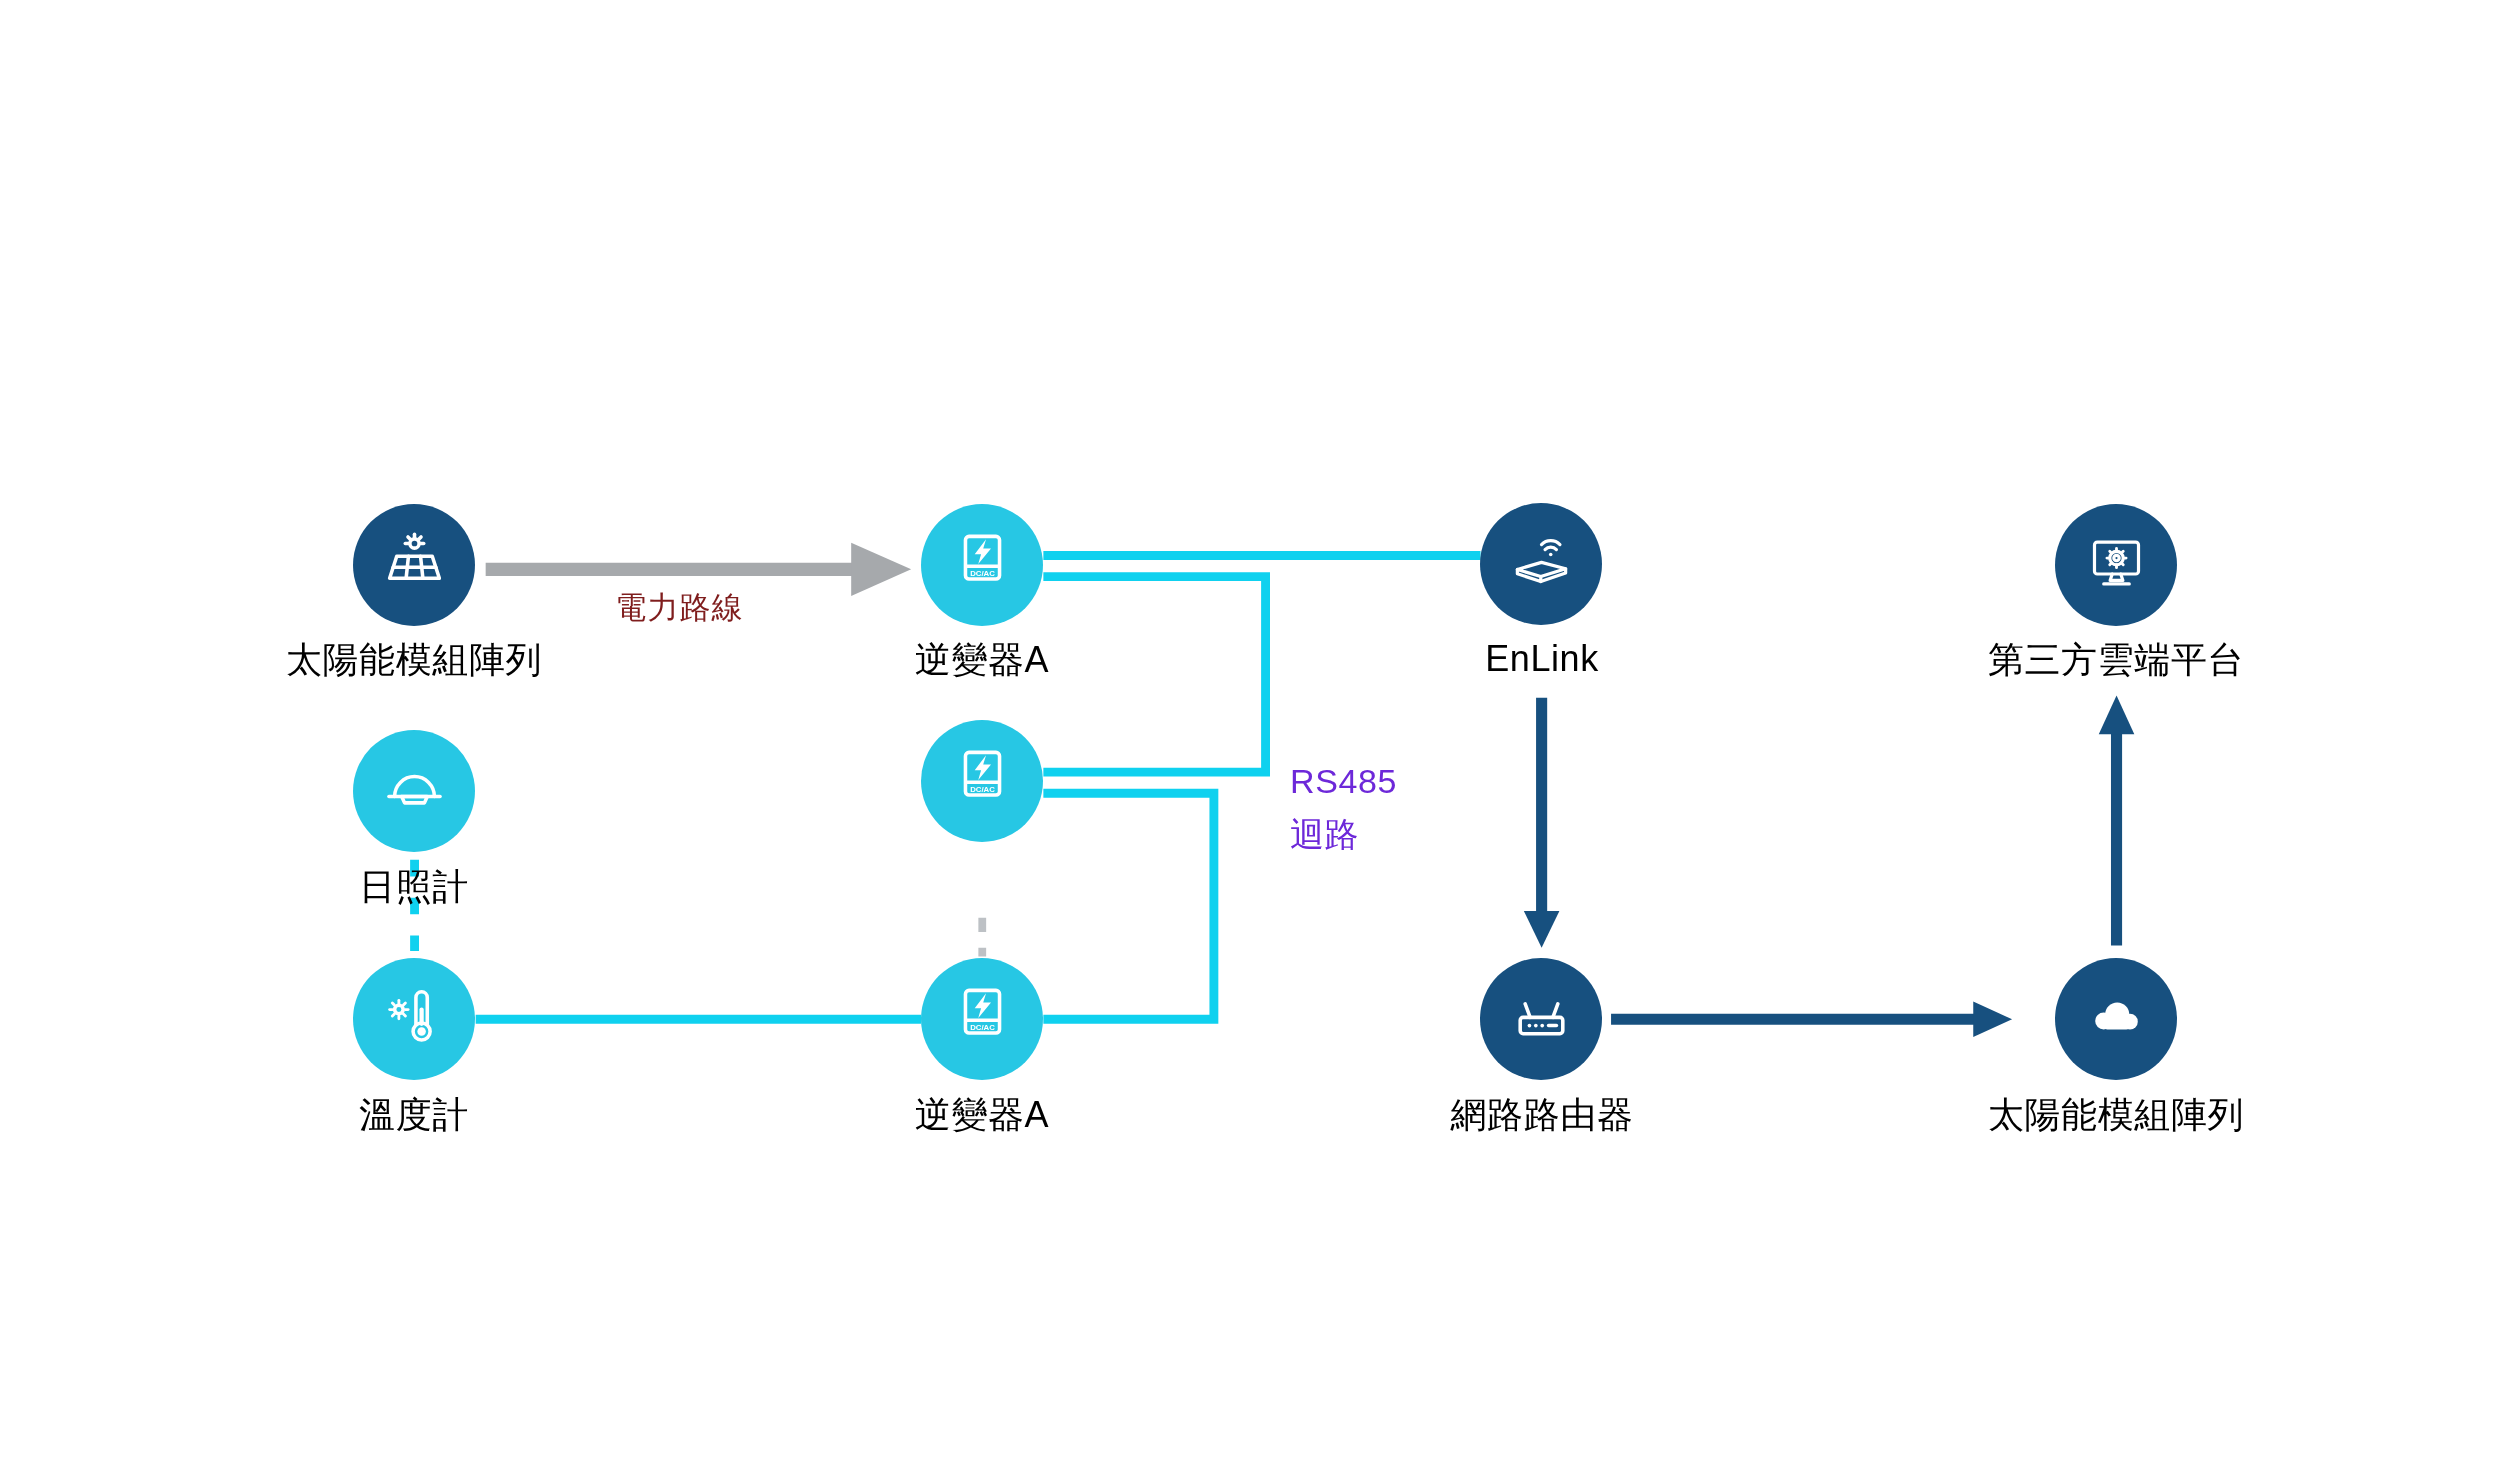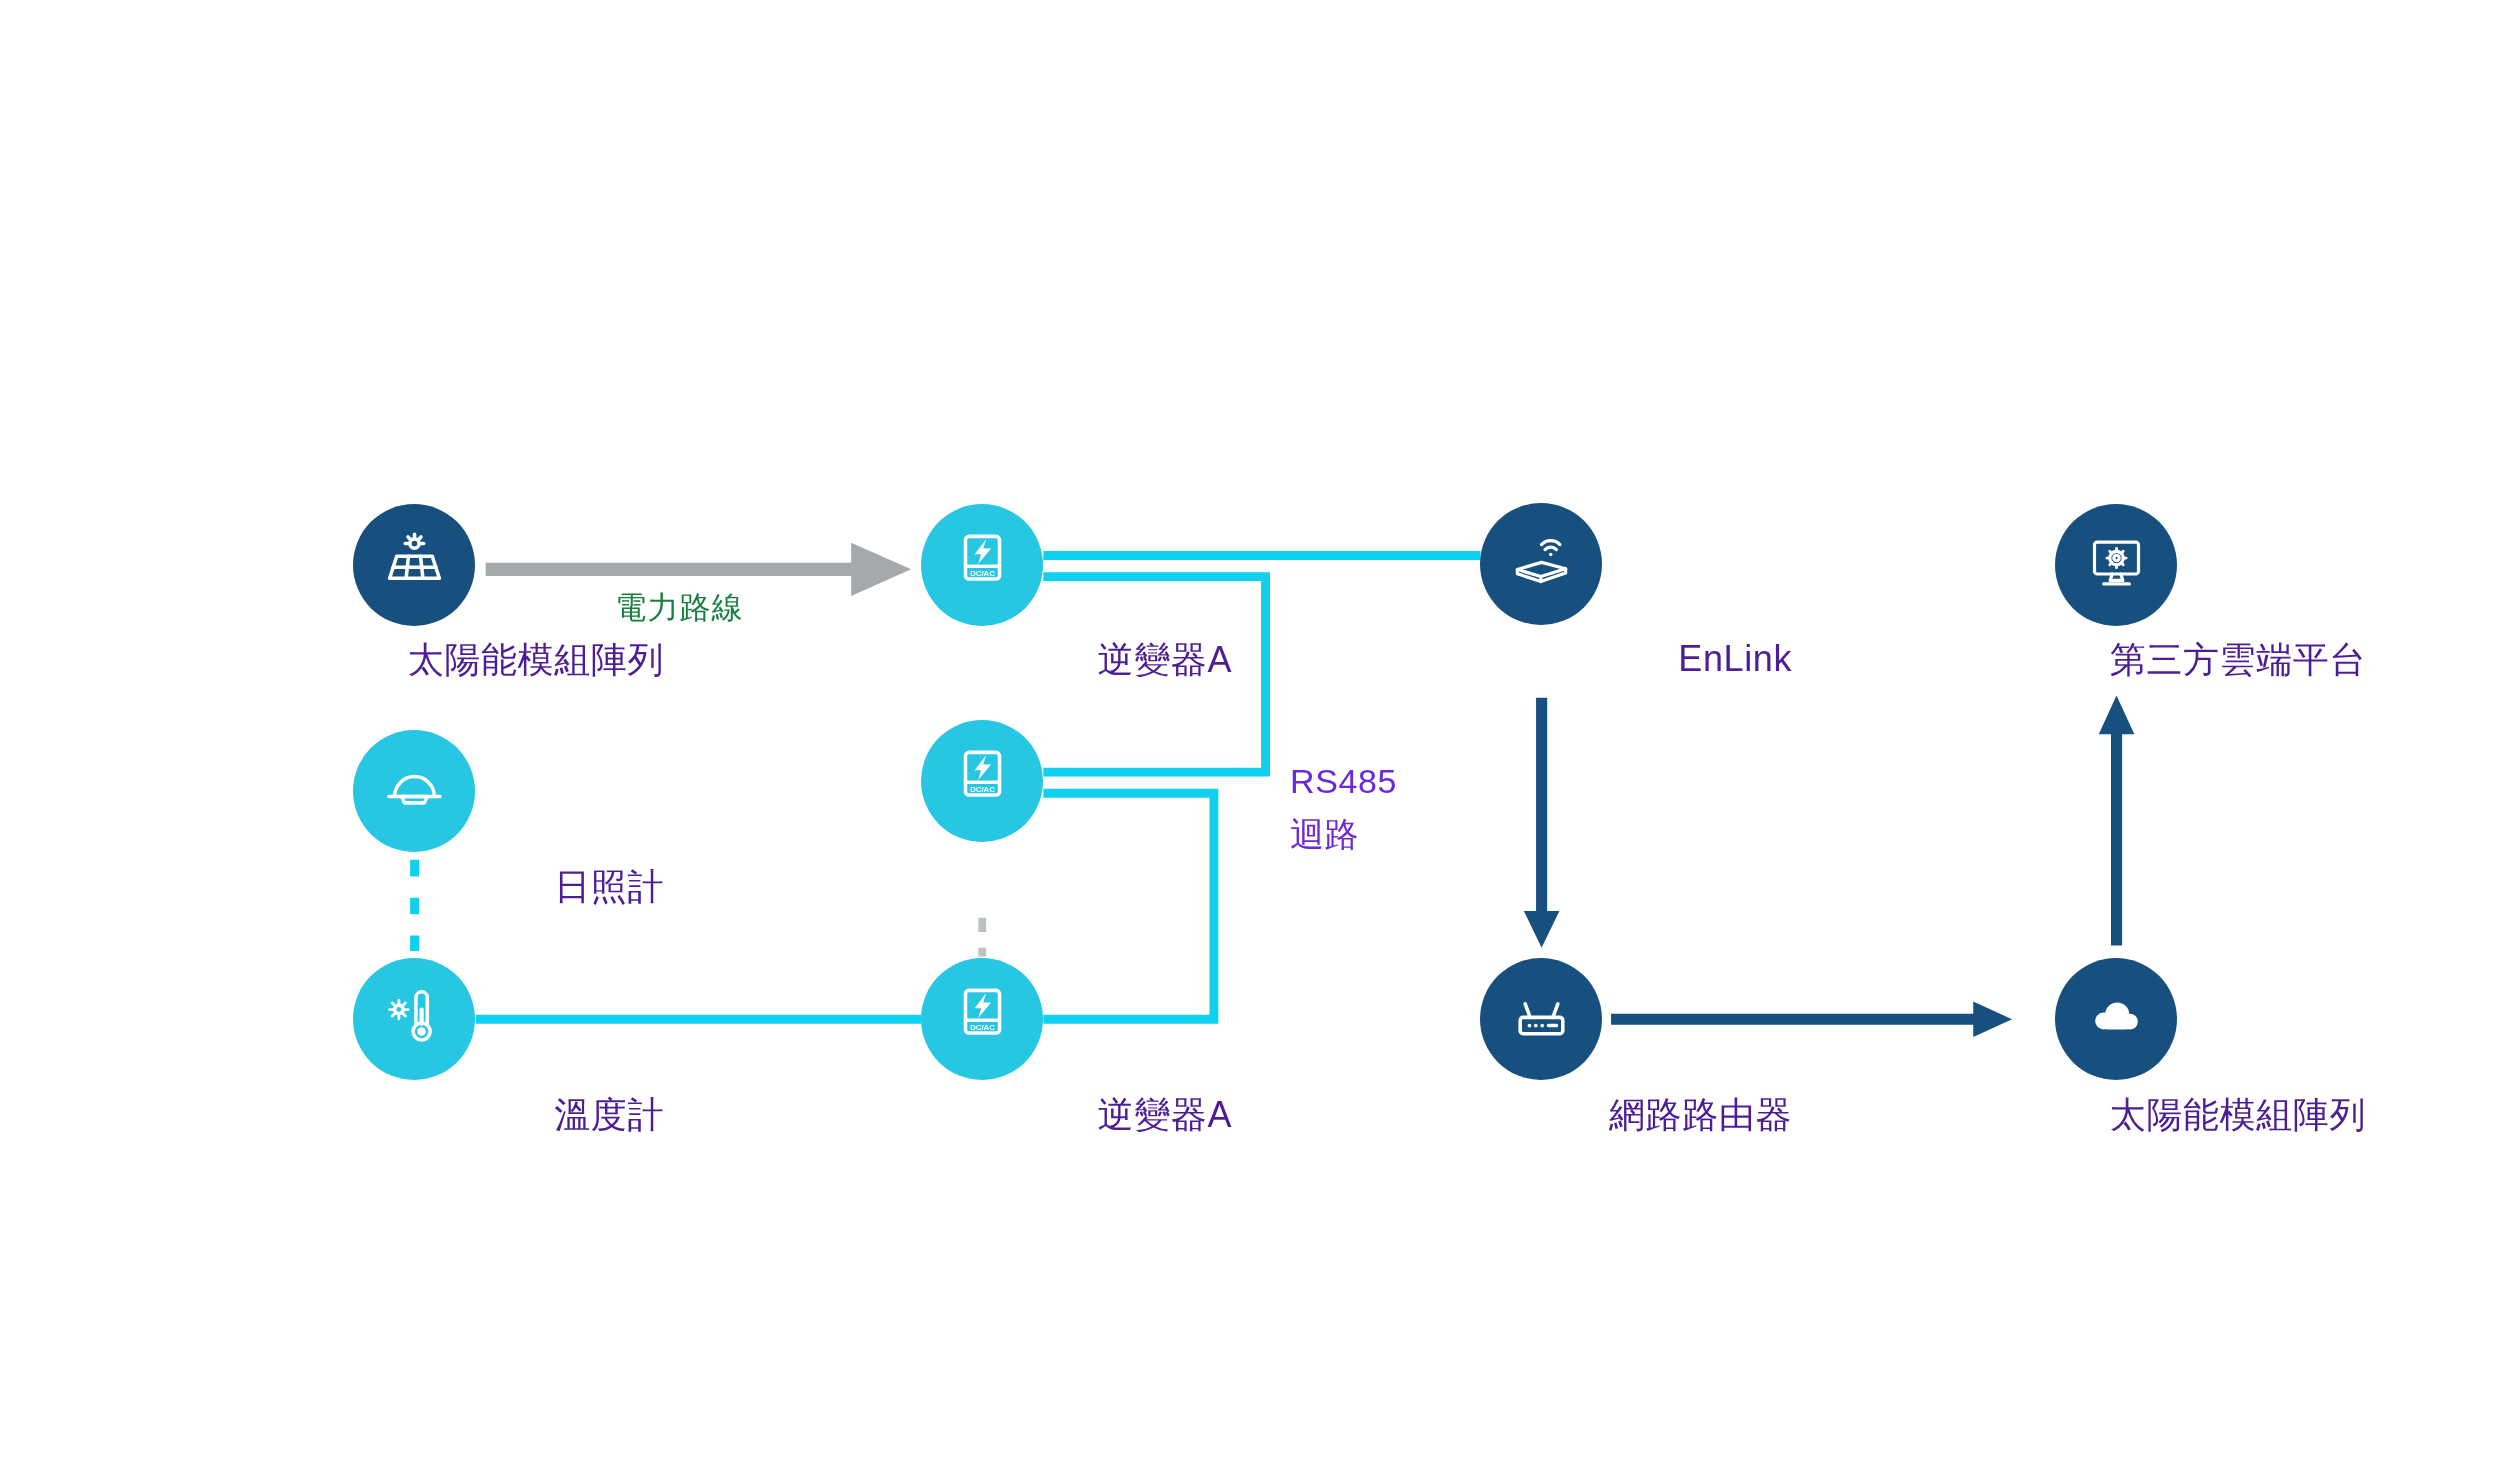--- a/index.html
+++ b/index.html
@@ -27,32 +27,32 @@
     display: flex;
     align-items: center;
     justify-content: center;
   }
   .node-circle.navy { background: #17507F; }
   .node-circle.cyan { background: #27C7E4; }
   .node-icon { width: 71px; height: 71px; display: block; }
   .node-label {
     position: absolute;
     width: 500px;
-    text-align: right;
+    text-align: center;
     font-size: 36px;
     line-height: 1.2;
-    color: #4c1d95;
+    color: #000000;
     letter-spacing: 0.6px;
   }
   .edge-label-gray {
     position: absolute;
     width: 333px;
     text-align: center;
     font-size: 31px;
-    color: #15803d;
+    color: #7f1d1d;
     letter-spacing: 1.1px;
   }
   .rs485-label {
     position: absolute;
     font-size: 34px;
     line-height: 1.55;
     color: #6d28d9;
     letter-spacing: 0.6px;
   }
   .rs485-label span { display: block; }

